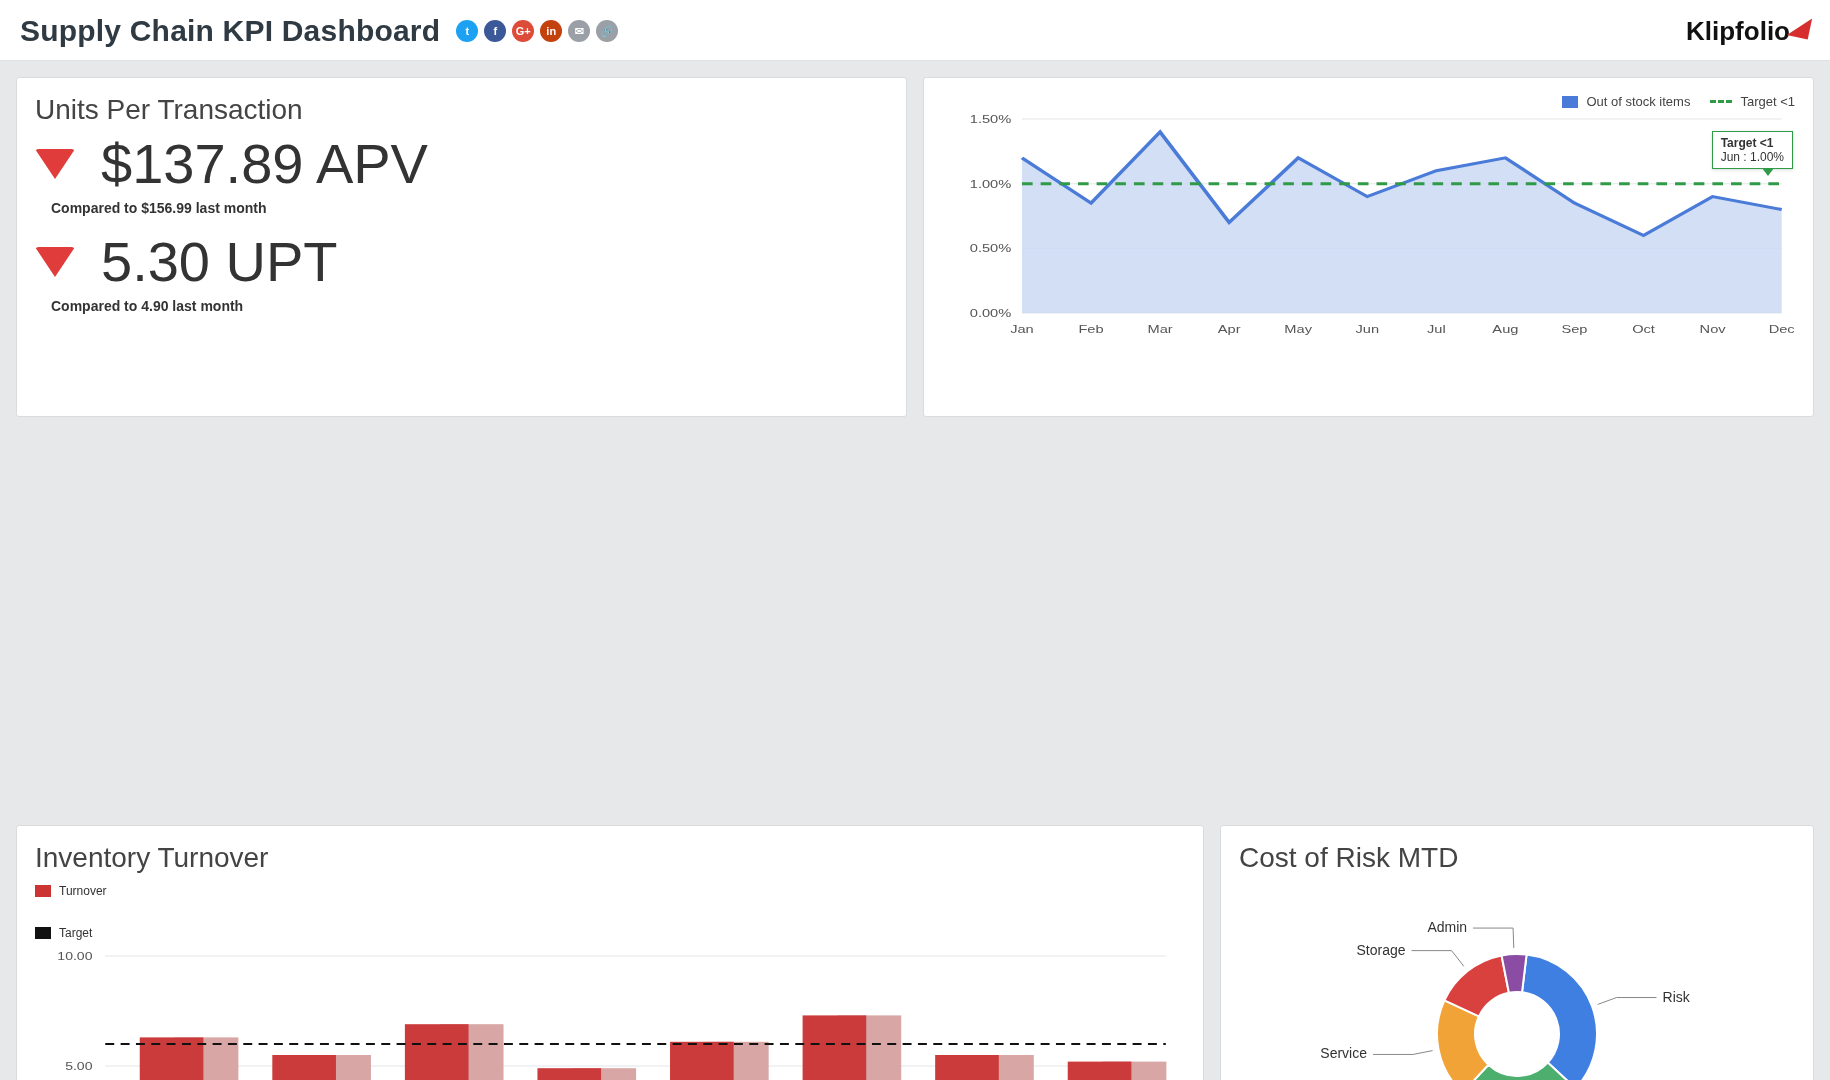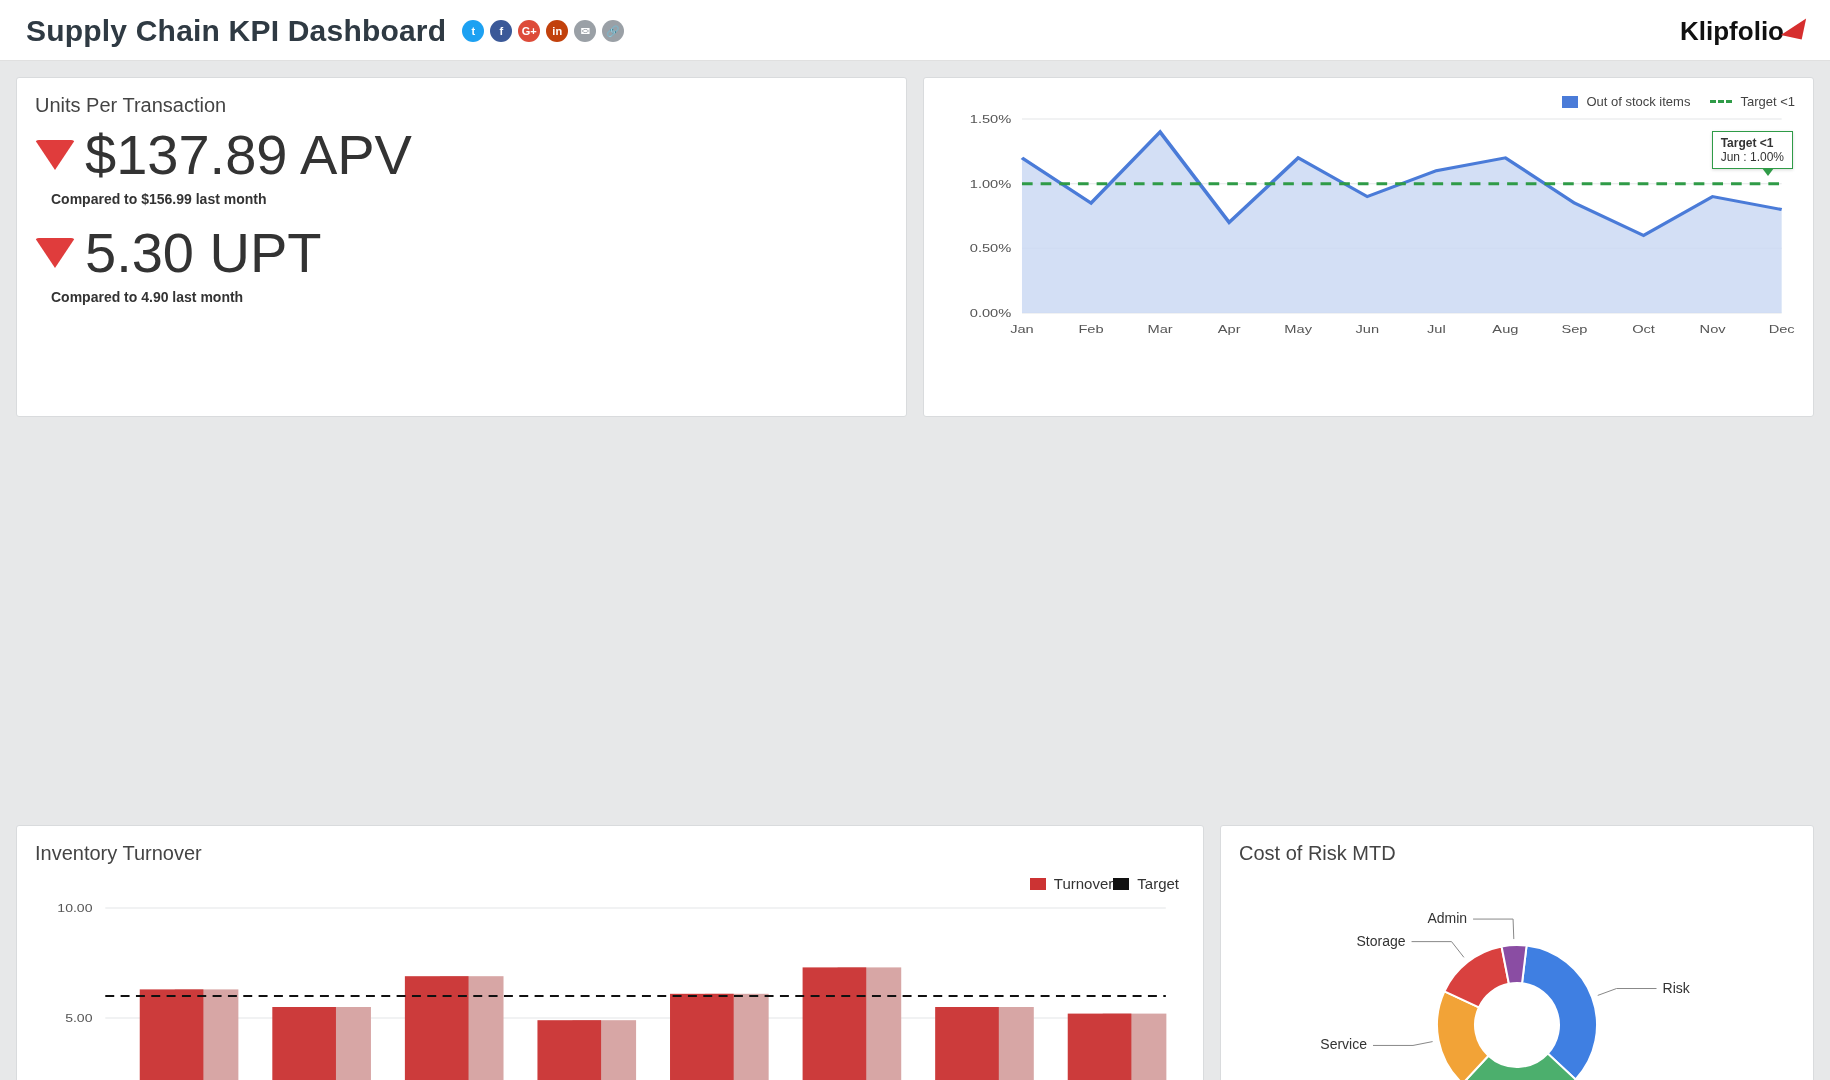--- a/index.html
+++ b/index.html
@@ -8,21 +8,21 @@
     font-family: "Segoe UI", Arial, sans-serif;
     background: #e7e8e9;
     color: #333;
     font-size: 14px;
   }
   .header {
     display: flex;
     justify-content: space-between;
     align-items: center;
     background: #fff;
-    padding: 14px 26px 12px;
+    padding: 14px 20px 12px;
     border-bottom: 1px solid #e0e0e0;
   }
   .title-area { display: flex; align-items: center; gap: 16px; }
   .page-title { font-size: 30px; font-weight: 700; color: #2f3a43; letter-spacing: .2px; }
   .share-icons { display: flex; gap: 6px; }
   .share-icons .ic {
     width: 22px; height: 22px; border-radius: 50%;
     display: inline-flex; align-items: center; justify-content: center;
     color: #fff; font-size: 11px; font-weight: 700; cursor: pointer;
   }
@@ -36,24 +36,24 @@
     padding: 16px;
     display: grid;
     grid-template-columns: 1fr 1fr;
     grid-template-rows: auto auto;
     gap: 16px;
   }
   .card {
     background:#fff; border:1px solid #d9dbdd; border-radius:3px;
     padding:16px 18px; position:relative;
   }
-  .card-title { font-size:20px; color:#444; font-weight:400; margin-bottom:10px; }
-
-  
-  .kpi-row { display:flex; align-items:center; gap:10px; margin-top:10px; }
+  .card-title { font-size:28px; color:#444; font-weight:400; margin-bottom:10px; }
+
+  
+  .kpi-row { display:flex; align-items:center; gap:26px; margin-top:10px; }
   .tri-down {
     width:0; height:0; border-left:20px solid transparent; border-right:20px solid transparent;
     border-top:30px solid #e03c3c; border-radius:4px;
   }
   .kpi-big { font-size:56px; font-weight:400; color:#333; line-height:1; }
   .kpi-sub { font-size:14px; color:#333; font-weight:600; margin:8px 0 18px 16px; }
 
   
   .legend-line { display:flex; justify-content:flex-end; gap:20px; font-size:13px; color:#444; }
   .legend-item { display:flex; align-items:center; gap:8px; }
@@ -82,21 +82,21 @@
     .card-oos { grid-column:2; grid-row:1; }
     .card-inventory { grid-column:1; grid-row:2; }
     .card-donut { grid-column:2; grid-row:2; }
   }
   
   .grid2 {
     padding: 0 16px 16px 16px;
     display:grid; grid-template-columns: 2fr 1fr; gap:16px;
   }
 
-  .legend-bar { display:flex; justify-content:flex-end; font-size:15px; margin:4px 6px 6px 0; }
+  .legend-bar { display:flex; justify-content:flex-end; gap:28px; font-size:12px; margin:4px 6px 6px 0;flex-direction:column; }
 
   .donut-wrap { display:flex; justify-content:center; align-items:center; height:280px; }
   .donut-label { font-size:14px; fill:#333; }
   .donut-line { stroke:#888; stroke-width:1; fill:none; }
 </style>
 </head>
 <body>
 
 <div class="header">
   <div class="title-area">

